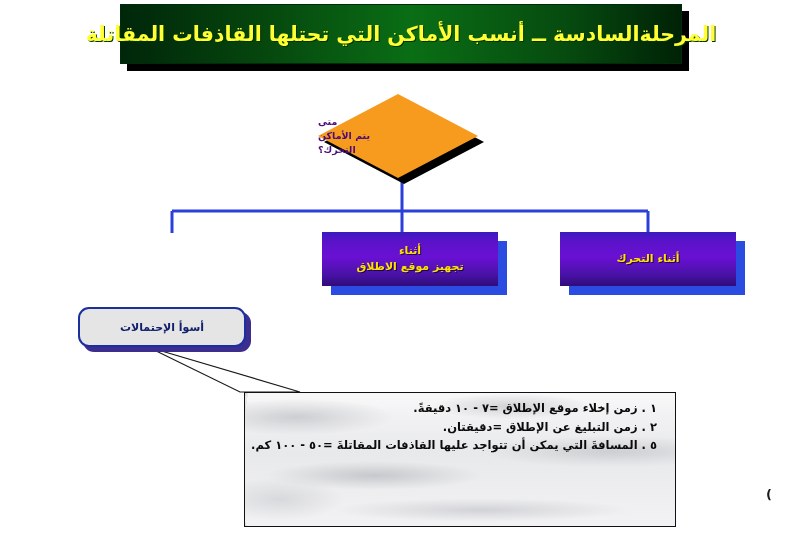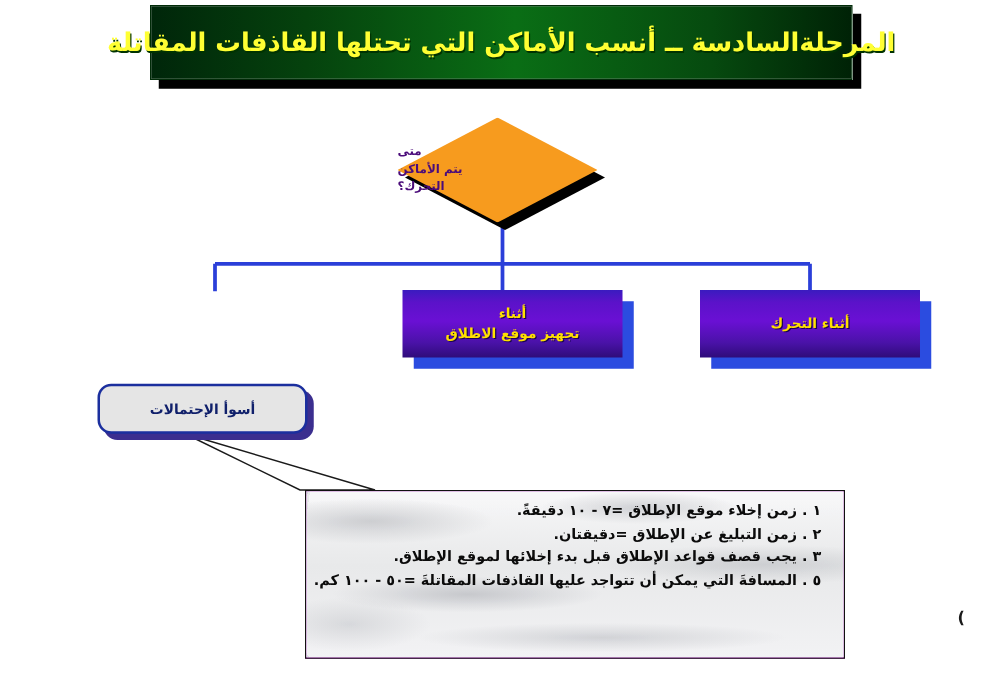--- a/index.html
+++ b/index.html
@@ -185,20 +185,19 @@
     <div class="face">
       <div class="txt">أسوأ الإحتمالات</div>
     </div>
   </div>
 
   <div class="panel">
     <div class="marble"></div>
     <div class="panel-lines">
       <div class="ln">١ . زمن إخلاء موقع الإطلاق =٧ - ١٠ دقيقةً.</div>
       <div class="ln">٢ . زمن التبليغ عن الإطلاق =دقيقتان.</div>
-      <div class="ln">٣ . يجب قصف قواعد الإطلاق قبل بدء إخلائها لموقع الإطلاق.</div>
       <div class="ln">٥ . المسافةَ التي يمكن أن تتواجد عليها القاذفات المقاتلةَ =٥٠ - ١٠٠ كم.</div>
     </div>
   </div>
 
   <div class="stray">)</div>
 
 </div>
 
 </body></html>

